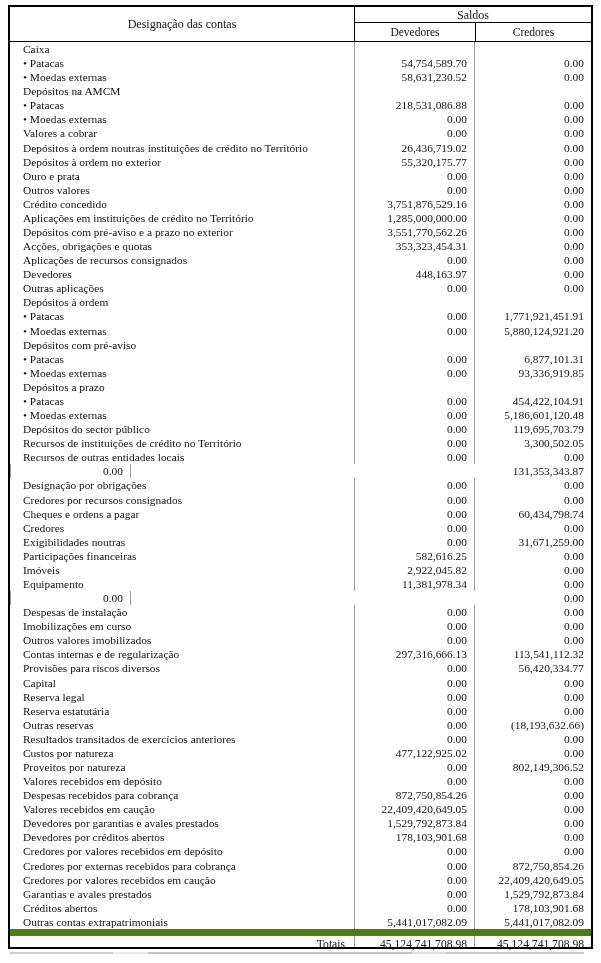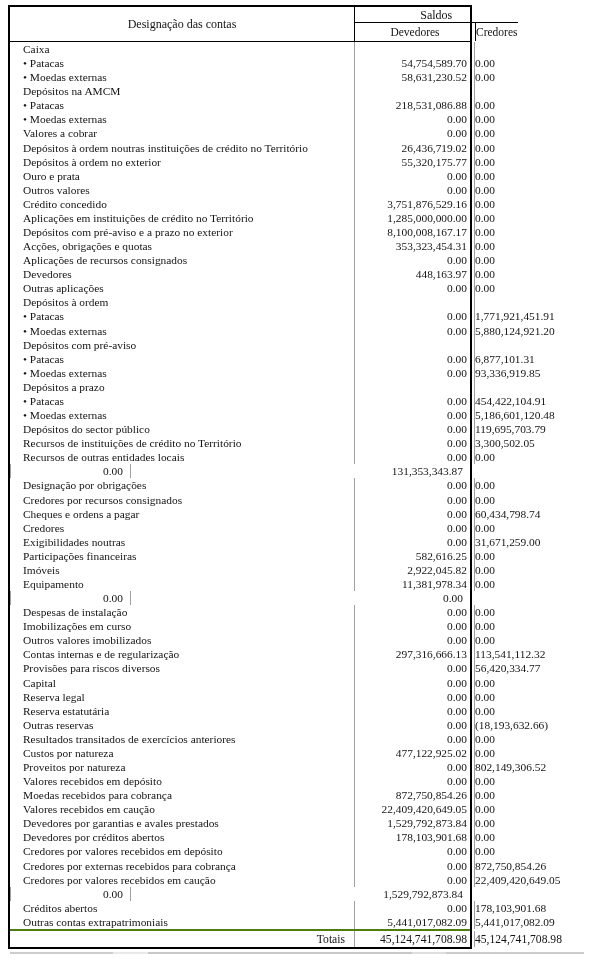--- a/index.html
+++ b/index.html
@@ -7,21 +7,21 @@
     width: 601px; height: 963px;
     background: #ffffff;
     font-family: "Liberation Serif", "DejaVu Serif", serif;
     color: #131313;
     position: relative;
     overflow: hidden;
   }
   .sheet { position: absolute; left: 0; top: 0; width: 601px; height: 963px; background: #fff; }
   .acct-table {
     position: absolute; left: 8px; top: 5px;
-    width: 464px;
+    width: 585px;
     border: 2px solid #000;
     background: #fff;
   }
   
   .thead { display: flex; border-bottom: 1px solid #000; }
   .th-designacao {
     width: 344px; flex: 0 0 344px;
     display: flex; align-items: center; justify-content: center;
     font-size: 12px;
   }
@@ -48,21 +48,21 @@
     text-align: right;
     padding-right: 7px;
     border-left: 1px solid #9f9f9f;
     white-space: nowrap;
   }
   .c-dev { width: 120px; flex: 0 0 120px; }
   .c-cred { flex: 1 1 auto; }
   
   .totals-row {
     display: flex; height: 18px; line-height: 17px;
-    border-top: 2px solid #4d7c0f;
+    border-top: 7px solid #4d7c0f;
     font-size: 11.6px;
   }
   .totals-row .c-label { text-align: right; padding-right: 9px; padding-left: 0; }
   
   .scan-line {
     position: absolute; left: 10px; top: 952px; width: 574px; height: 2px;
     background: linear-gradient(90deg,#c4c4c4 0 18%,#e6e6e6 18% 24%,#bdbdbd 24% 70%,#d9d9d9 70% 76%,#c2c2c2 76% 100%);
     opacity: .85;
   }
 </style>
@@ -158,21 +158,21 @@
   </div>
 
   <div class="row">
     <div class="c-label">Aplicações em instituições de crédito no Território</div>
     <div class="c-dev">1,285,000,000.00</div>
     <div class="c-cred">0.00</div>
   </div>
 
   <div class="row">
     <div class="c-label">Depósitos com pré-aviso e a prazo no exterior</div>
-    <div class="c-dev">8,100,008,167.17</div>
+    <div class="c-dev">3,551,770,562.26</div>
     <div class="c-cred">0.00</div>
   </div>
 
   <div class="row">
     <div class="c-label">Acções, obrigações e quotas</div>
     <div class="c-dev">353,323,454.31</div>
     <div class="c-cred">0.00</div>
   </div>
 
   <div class="row">
@@ -395,21 +395,21 @@
     <div class="c-cred">802,149,306.52</div>
   </div>
 
   <div class="row">
     <div class="c-label">Valores recebidos em depósito</div>
     <div class="c-dev">0.00</div>
     <div class="c-cred">0.00</div>
   </div>
 
   <div class="row">
-    <div class="c-label">Moedas recebidos para cobrança</div>
+    <div class="c-label">Despesas recebidos para cobrança</div>
     <div class="c-dev">872,750,854.26</div>
     <div class="c-cred">0.00</div>
   </div>
 
   <div class="row">
     <div class="c-label">Valores recebidos em caução</div>
     <div class="c-dev">22,409,420,649.05</div>
     <div class="c-cred">0.00</div>
   </div>
 
@@ -437,20 +437,21 @@
     <div class="c-cred">872,750,854.26</div>
   </div>
 
   <div class="row">
     <div class="c-label">Credores por valores recebidos em caução</div>
     <div class="c-dev">0.00</div>
     <div class="c-cred">22,409,420,649.05</div>
   </div>
 
   <div class="row">
+    <div class="c-label">Garantias e avales prestados</div>
     <div class="c-dev">0.00</div>
     <div class="c-cred">1,529,792,873.84</div>
   </div>
 
   <div class="row">
     <div class="c-label">Créditos abertos</div>
     <div class="c-dev">0.00</div>
     <div class="c-cred">178,103,901.68</div>
   </div>
 

